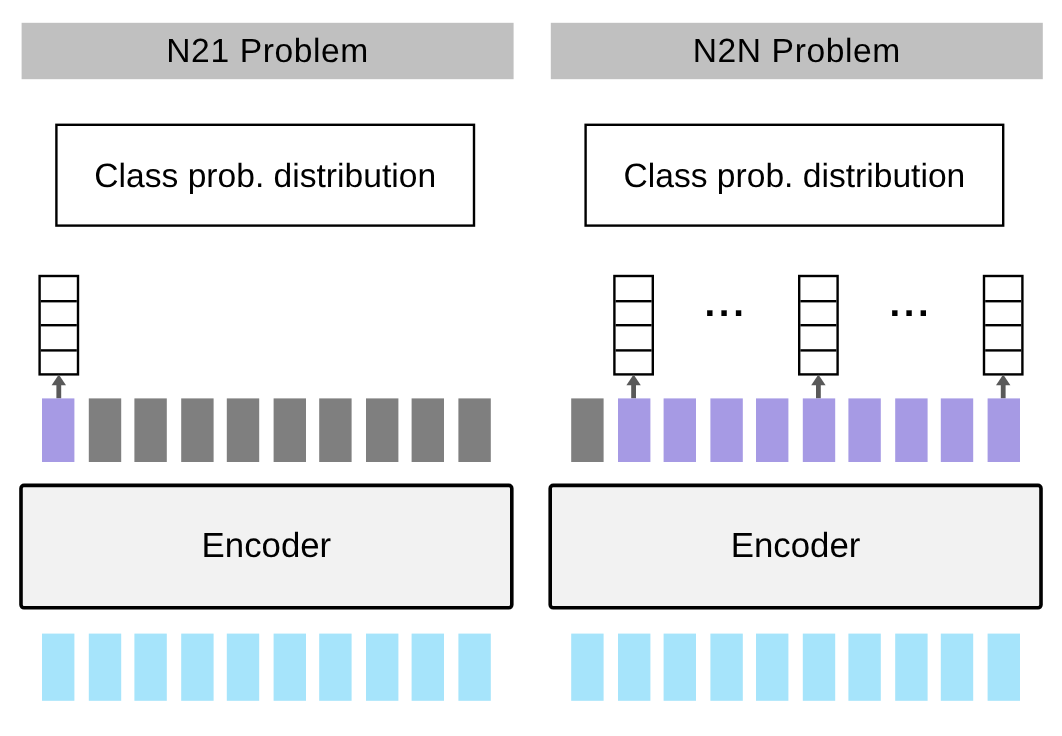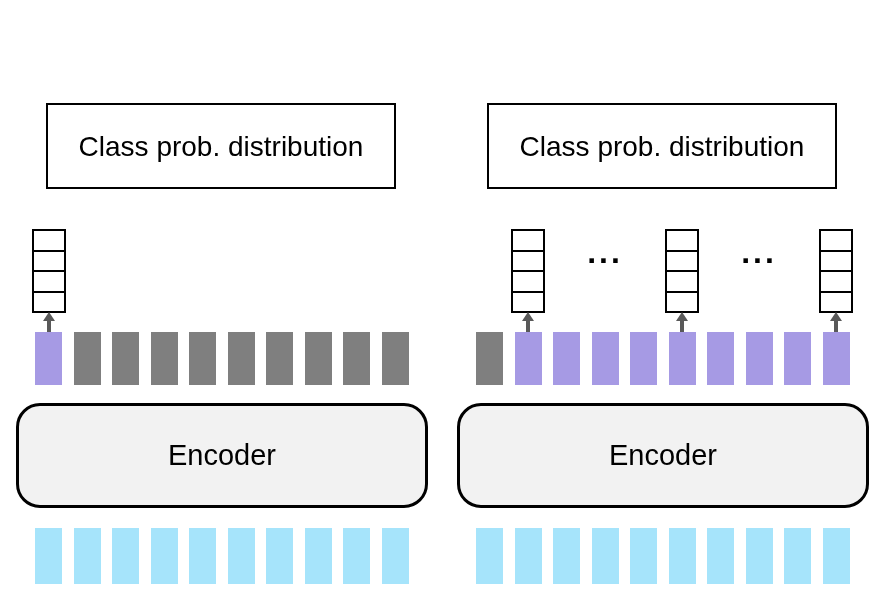--- a/index.html
+++ b/index.html
@@ -48,34 +48,35 @@
   .dots {
     position:absolute; top:232px; transform:translateX(-50%);
     font-size:32px; font-weight:bold; letter-spacing:3px; line-height:40px;
   }
 
   .token-row { position:absolute; left:35px; top:332px; display:flex; gap:11.5px; }
   .token-row .bar { width:27px; height:53px; }
 
   .encoder {
     position:absolute; left:16px; top:403px; width:412px; height:105px;
-    background:var(--c-encoder_bg,#f2f2f2); border:3px solid #000; border-radius:24px;
+    background:var(--c-encoder_bg,#f2f2f2); border:3px solid #000; border-radius:4px;
     box-sizing:border-box; display:flex; align-items:center; justify-content:center;
     font-size:29px;
   }
 
   .input-row { position:absolute; left:35px; top:528px; display:flex; gap:11.5px; }
   .input-row .bar { width:27px; height:56px; background:var(--c-input,#a6e4fb); }
 </style>
 </head>
 <body>
 
 <div class="canvas">
 
   <section class="panel left">
+    <div class="hdr">N21 Problem</div>
     <div class="desc">
       <span>Class prob. distribution</span>
     </div>
     <div class="layer">
         <div class="stack" style="left: 31.5px;">
           <div class="cell"></div>
           <div class="cell"></div>
           <div class="cell"></div>
           <div class="cell"></div>
         </div>
@@ -102,20 +103,21 @@
         <div class="bar"></div>
         <div class="bar"></div>
         <div class="bar"></div>
         <div class="bar"></div>
         <div class="bar"></div>
         <div class="bar"></div>
       </div>
   </section>
 
   <section class="panel right">
+    <div class="hdr">N2N Problem</div>
     <div class="desc">
       <span>Class prob. distribution</span>
     </div>
     <div class="layer">
         <div class="stack" style="left: 70px;">
           <div class="cell"></div>
           <div class="cell"></div>
           <div class="cell"></div>
           <div class="cell"></div>
         </div>

